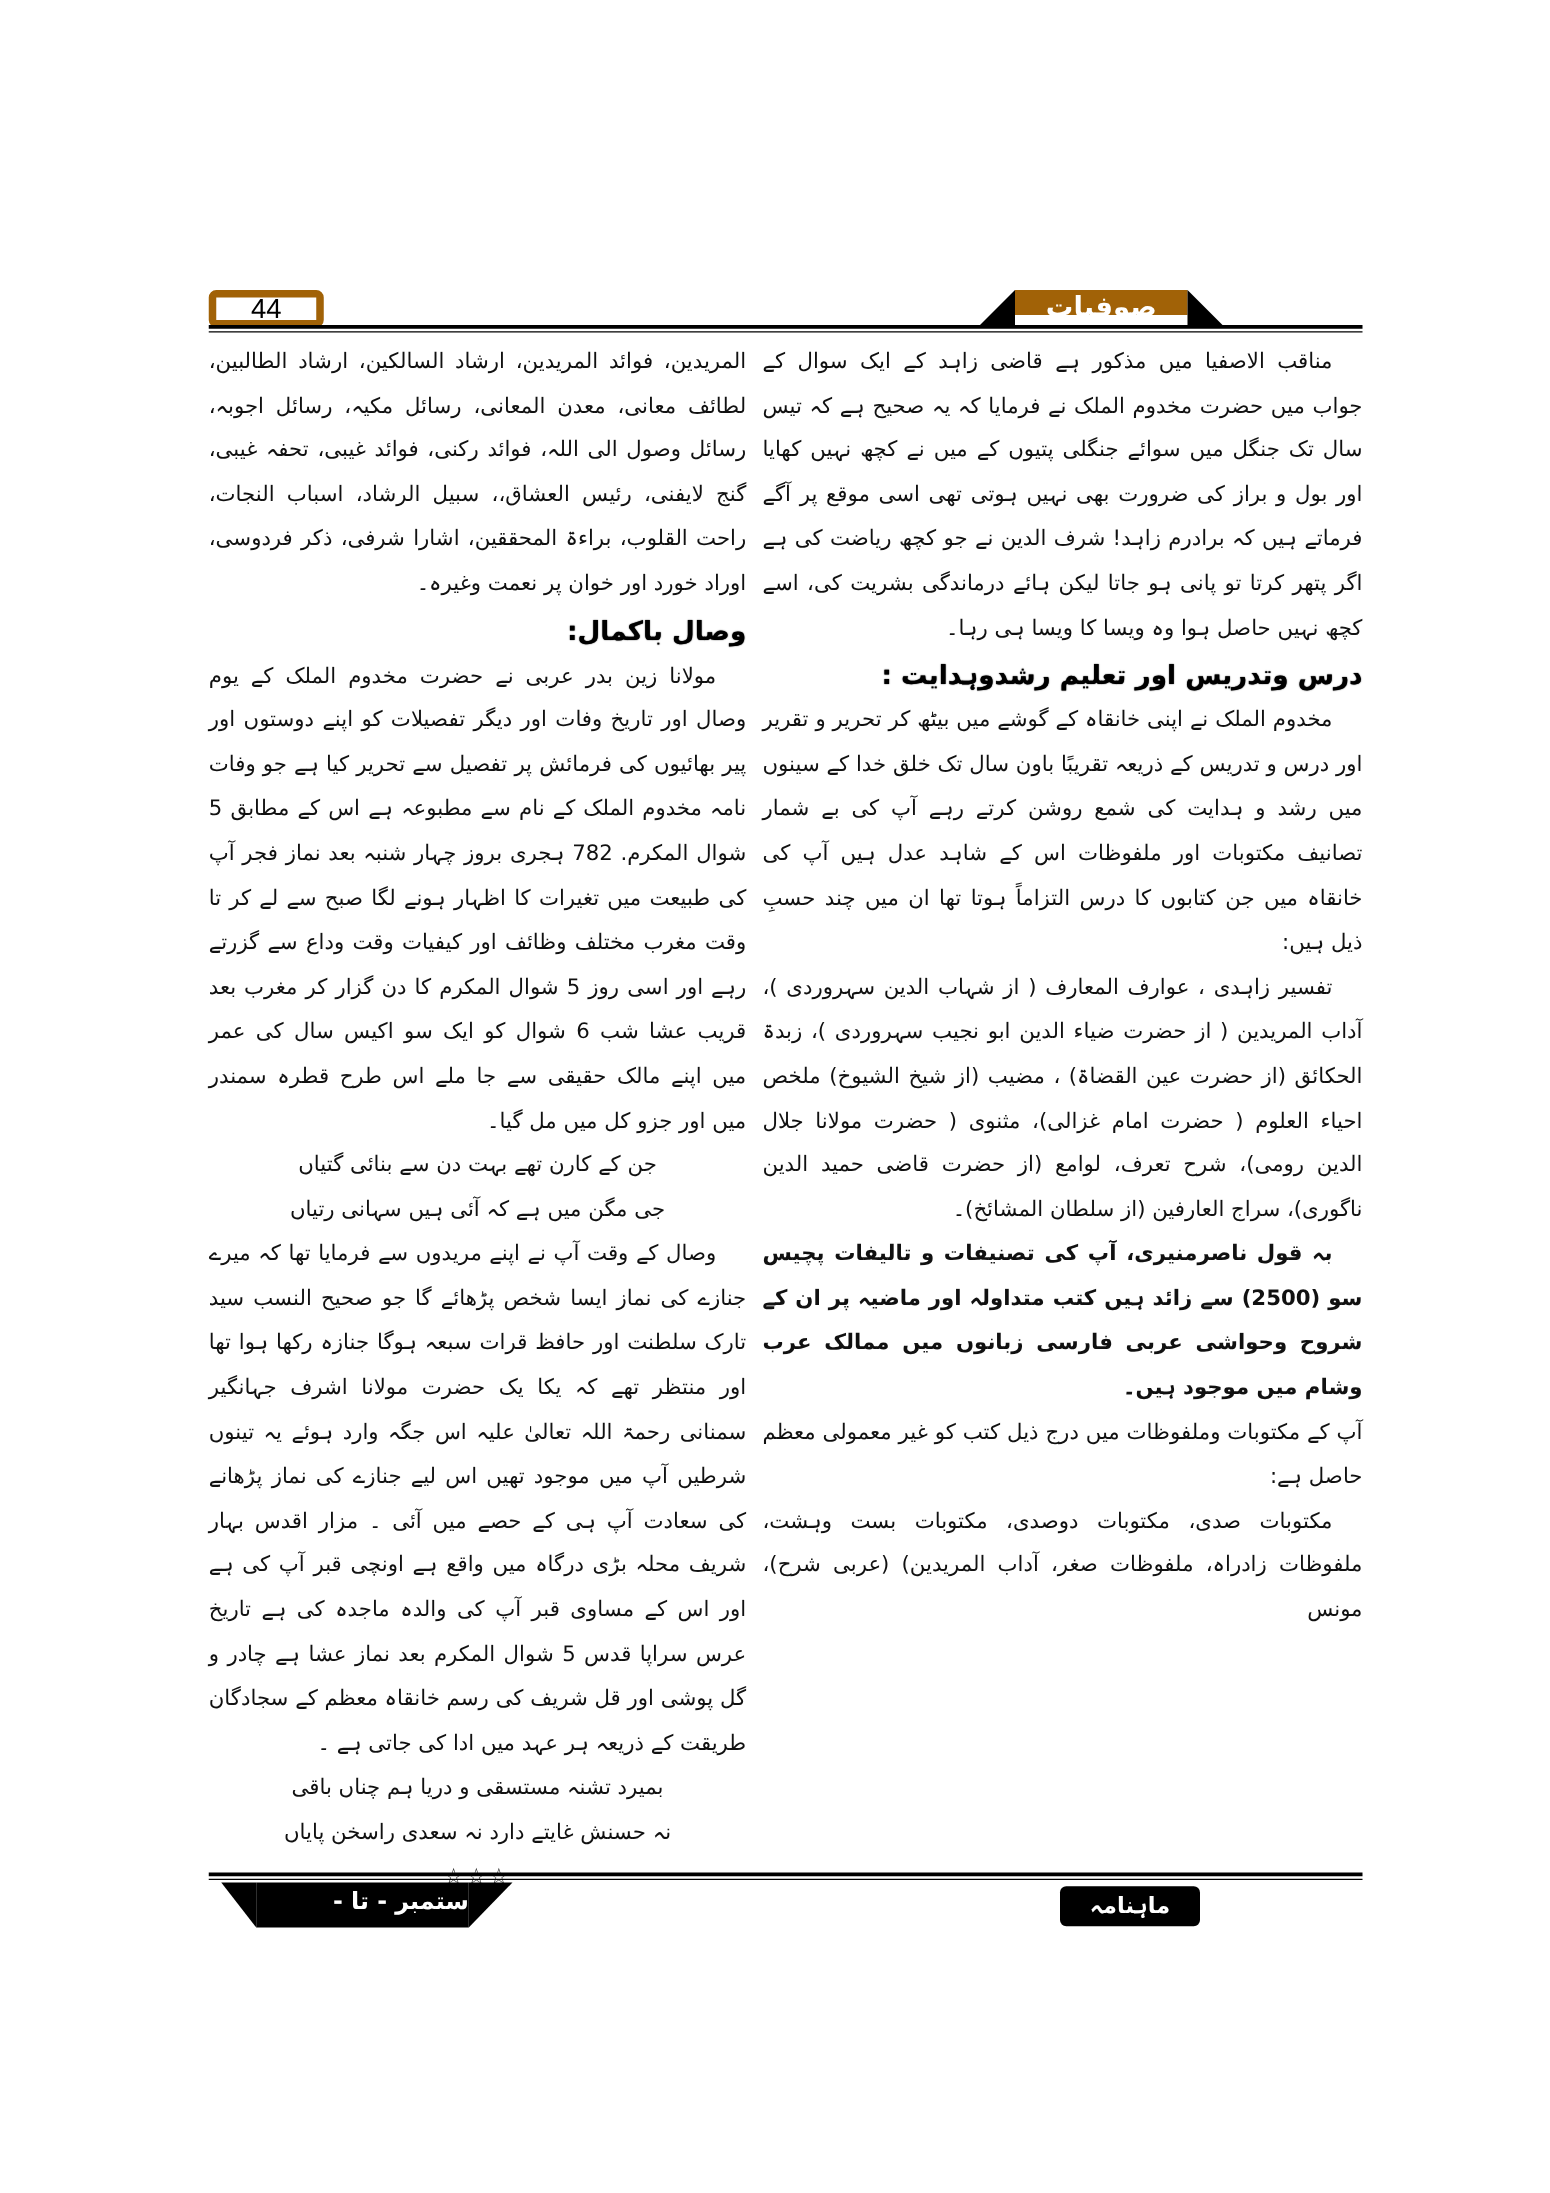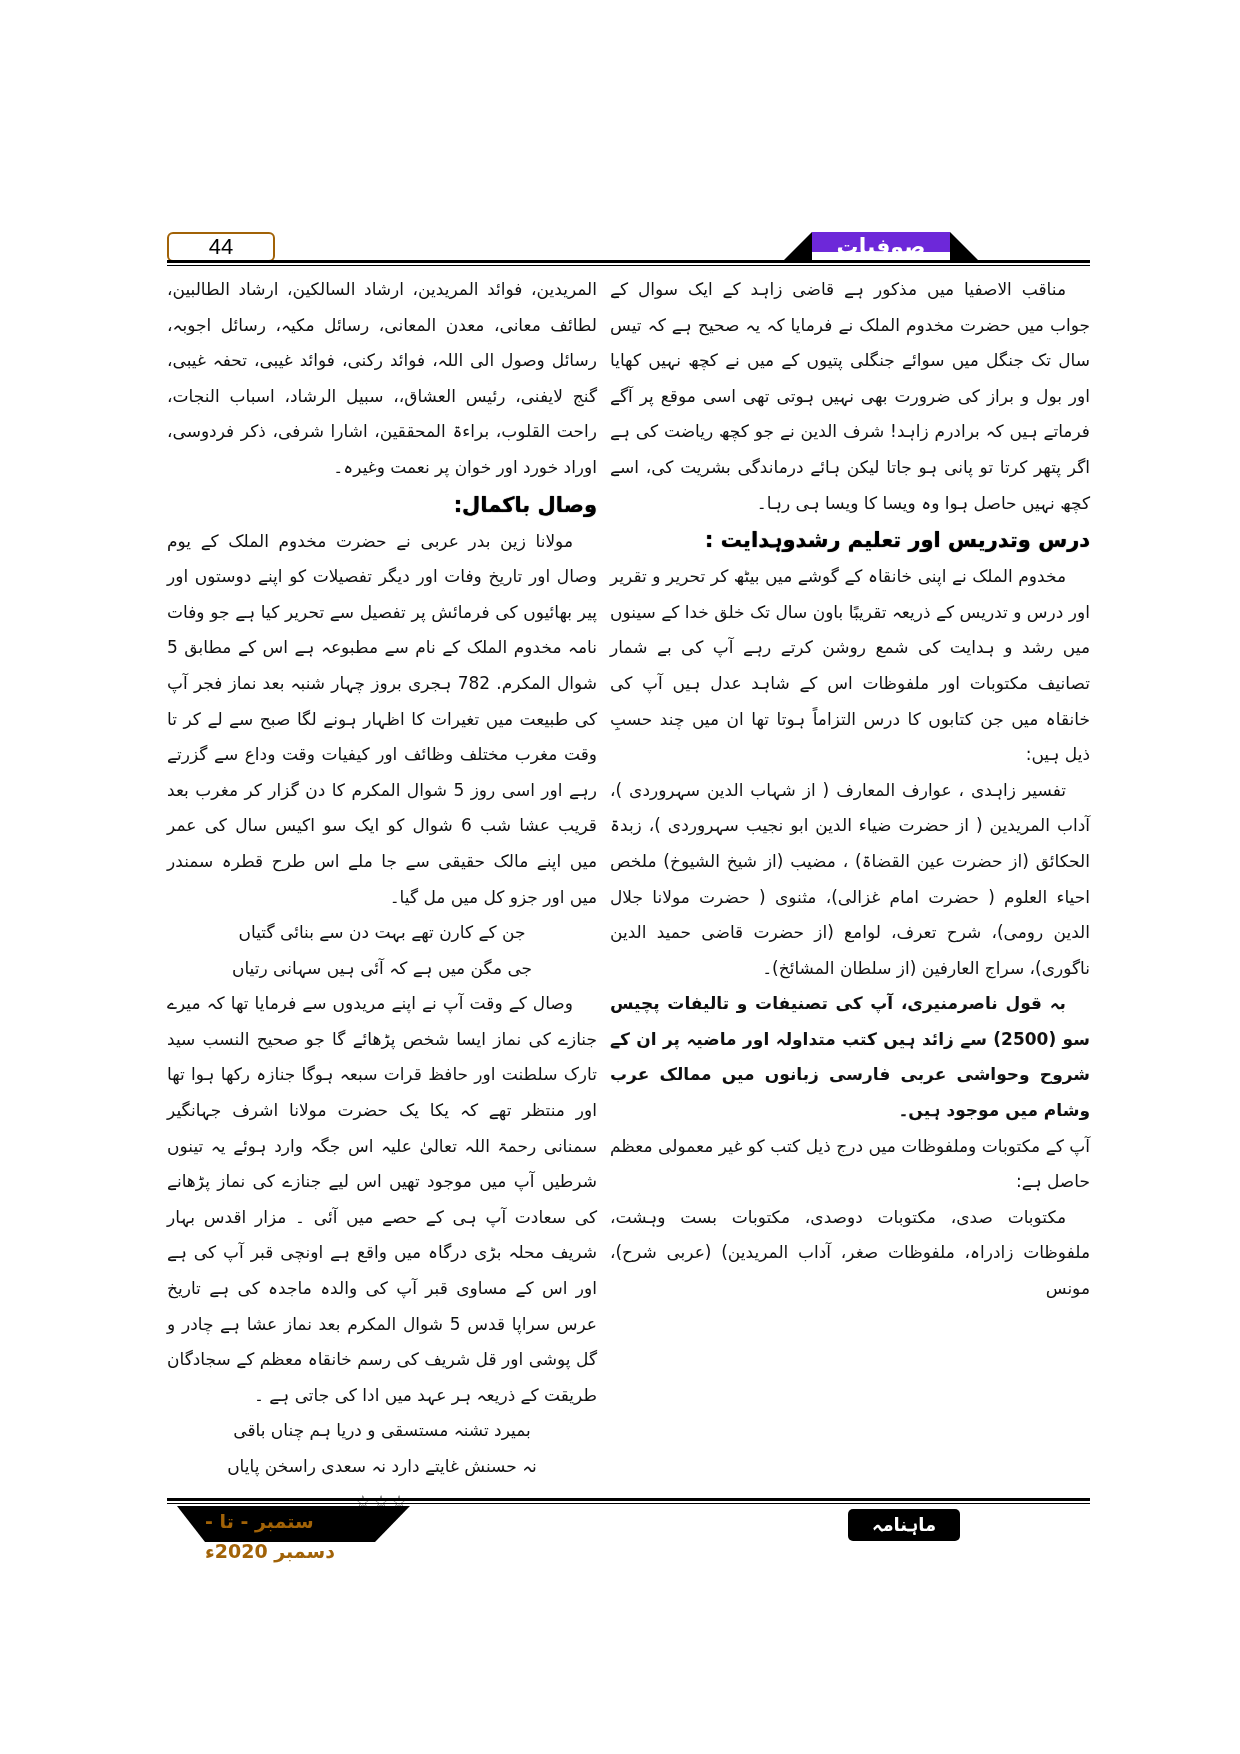--- a/index.html
+++ b/index.html
@@ -1,26 +1,26 @@
 <!DOCTYPE html>
 <html><head>
   <meta charset="utf-8">
   <style>
     html, body { margin: 0; padding: 0; background: #ffffff; }
     body { width: 1240px; height: 1754px; position: relative; overflow: hidden;
            font-family: "DejaVu Sans", sans-serif; color: #111; }
 
     
-    .page-number-box { position: absolute; left: 167px; top: 232px; width: 108px; height: 30px;
-      border: 2px solid #a16207; border-radius: 6px; box-sizing: border-box;
+    .page-number-box { position: absolute; left: 167px; top: 232px; width: 92px; height: 30px;
+      border: 6px solid #a16207; border-radius: 6px; box-sizing: border-box;
       display: flex; align-items: center; justify-content: center;
       font-family: "Liberation Sans Narrow", "Liberation Sans", sans-serif; font-size: 22px; color: #000; }
     .header-rule { position: absolute; left: 167px; top: 260px; width: 923px; height: 3px; background: #000; }
     .header-rule-thin { position: absolute; left: 167px; top: 265px; width: 923px; height: 1px; background: #000; }
-    .section-tab { position: absolute; left: 812px; top: 232px; width: 138px; height: 20px; background: #6d28d9; }
+    .section-tab { position: absolute; left: 812px; top: 232px; width: 138px; height: 20px; background: #a16207; }
     .section-tab:before { content: ""; position: absolute; left: -30px; top: 0;
       border-right: 30px solid #000; border-top: 30px solid transparent; }
     .section-tab:after { content: ""; position: absolute; right: -30px; top: 0;
       border-left: 30px solid #000; border-top: 30px solid transparent; }
     .section-tab span { display: block; color: #fff; text-align: center; font-size: 22px; line-height: 30px; font-weight: bold; }
 
     
     .column { position: absolute; top: 272px; direction: rtl; text-align: justify;
       font-family: "DejaVu Sans", sans-serif; font-size: 17px; line-height: 35.6px; color: #111; }
     .col-right { left: 610px; width: 480px; }
@@ -35,21 +35,21 @@
     .stars { text-align: center; font-size: 18px; color: #333; margin: 0; line-height: 34px; letter-spacing: 2px; }
 
     
     .footer-rule { position: absolute; left: 167px; top: 1498px; width: 923px; height: 3px; background: #000; }
     .footer-rule-thin { position: absolute; left: 167px; top: 1503px; width: 923px; height: 1px; background: #000; }
     .footer-date-tab { position: absolute; left: 205px; top: 1506px; width: 170px; height: 36px; background: #000; }
     .footer-date-tab:before { content: ""; position: absolute; left: -28px; top: 0;
       border-right: 28px solid #000; border-bottom: 36px solid transparent; }
     .footer-date-tab:after { content: ""; position: absolute; right: -35px; top: 0;
       border-left: 35px solid #000; border-bottom: 36px solid transparent; }
-    .footer-date-tab span { display: block; color: #a16207; text-align: left; font-size: 19px; line-height: 30px; font-weight: bold; direction: rtl; }
+    .footer-date-tab span { display: block; color: #ffffff; text-align: right; font-size: 19px; line-height: 30px; font-weight: bold; direction: rtl; }
     .footer-magazine { position: absolute; left: 848px; top: 1509px; width: 112px; height: 32px;
       background: #000; border-radius: 5px; color: #fff; text-align: center; font-size: 18px; line-height: 32px; font-weight: bold; direction: rtl; }
   </style>
 </head>
 <body>
 
 <div class="page-number-box">
   <span>44</span>
 </div>
 <div class="header-rule"></div>

